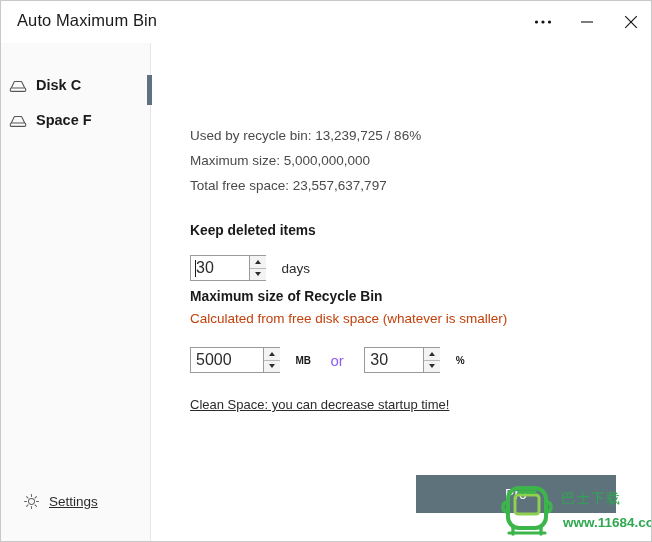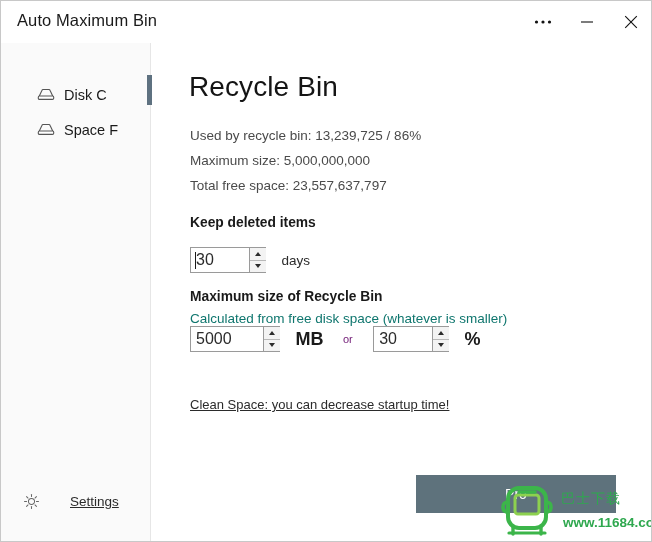--- a/index.html
+++ b/index.html
@@ -76,25 +76,26 @@
     box-sizing: border-box;
   }
   .disk-list {
     position: absolute;
     top: 34px;
     left: 0;
     width: 150px;
   }
   .disk-item {
     display: flex;
-    align-items: center;
+    align-items: flex-start;
     height: 35px;
-    padding-left: 36px;
+    padding-left: 8px;
     cursor: default;
     position: relative;
+    font-weight: bold;
   }
   .disk-icon {
     width: 18px;
     height: 18px;
     margin-right: 9px;
     display: flex;
     align-items: center;
     justify-content: center;
     flex: 0 0 auto;
   }
@@ -115,21 +116,20 @@
     height: 17px;
     margin-right: 9px;
     display: flex;
     align-items: center;
     justify-content: center;
   }
   .settings-label {
     font-size: 13.5px;
     color: #2b2b2b;
     text-decoration: underline;
-    margin-left: 21px;
   }
 
   
   .accent-bar {
     position: absolute;
     left: 146px;
     top: 74px;
     width: 6px;
     height: 30px;
     background: #5e7180;
@@ -169,21 +169,21 @@
     left: 38px;
     width: 440px;
   }
   .section-head {
     font-size: 13.8px;
     font-weight: bold;
     color: #1a1a1a;
   }
   .section-sub {
     font-size: 13.5px;
-    color: #0f766e;
+    color: #c2410c;
     margin-top: 7px;
   }
 
   
   .spin {
     position: relative;
     display: inline-flex;
     align-items: stretch;
     height: 26px;
     background: #ffffff;
@@ -242,30 +242,30 @@
   }
 
   .unit {
     font-size: 13.5px;
     color: #2b2b2b;
     margin-left: 11px;
     vertical-align: middle;
     display: inline-block;
   }
   .unit-bold {
-    font-size: 18px;
+    font-size: 10px;
     font-weight: bold;
     color: #1a1a1a;
     margin-left: 11px;
     vertical-align: middle;
     display: inline-block;
   }
   .unit-or {
-    font-size: 11px;
-    color: #701a75;
+    font-size: 15px;
+    color: #8b5cf6;
     margin-left: 15px;
     margin-right: 16px;
     vertical-align: middle;
     display: inline-block;
   }
 
   .clean-link {
     position: absolute;
     left: 38px;
     top: 354px;
@@ -401,29 +401,28 @@
         </svg>
       </span>
       <span class="settings-label">Settings</span>
     </div>
   </div>
 
   <div class="accent-bar"></div>
 
   <div class="main">
 
-    <div class="page-title">Recycle Bin</div>
 
     <div class="stats">
       <div class="stat-line">Used by recycle bin: 13,239,725 / 86%</div>
       <div class="stat-line">Maximum size: 5,000,000,000</div>
       <div class="stat-line">Total free space: 23,557,637,797</div>
     </div>
 
-    <div class="section" style="top:172px;">
+    <div class="section" style="top:180px;">
       <div class="section-head">Keep deleted items</div>
       <div style="margin-top:17px;">
         <span class="spin" style="width:76px;">
           <span class="caret"></span>
           <input class="field" style="width: 58px;" type="text" value="30">
           <span class="btns">
             <span class="up">
                 <span class="tri-up"></span>
               </span>
             <span class="dn">
@@ -432,21 +431,21 @@
           </span>
         </span>
         <span class="unit">days</span>
       </div>
     </div>
 
     <div class="section" style="top:246px;">
       <div class="section-head">Maximum size of Recycle Bin</div>
       <div class="section-sub">Calculated from free disk space (whatever is smaller)</div>
 
-      <div style="">
+      <div style="margin-top:21px;">
         <span class="spin" style="width:90px;">
           <input class="field" style="width: 72px;" type="text" value="5000">
           <span class="btns">
             <span class="up">
                 <span class="tri-up"></span>
               </span>
             <span class="dn">
                 <span class="tri-dn"></span>
               </span>
           </span>

